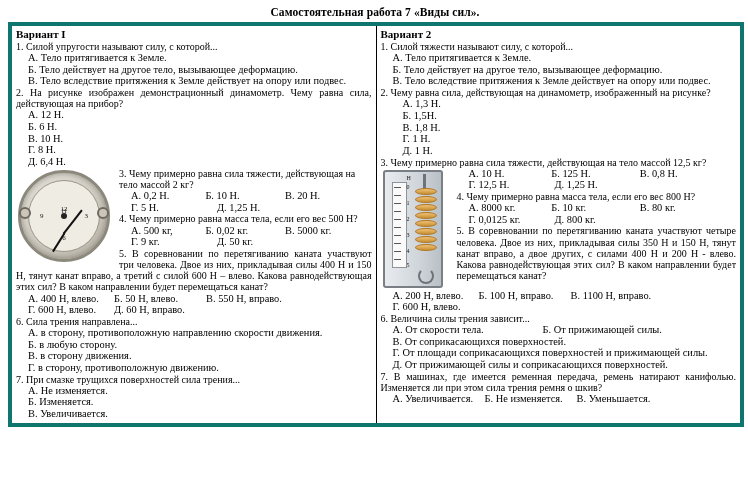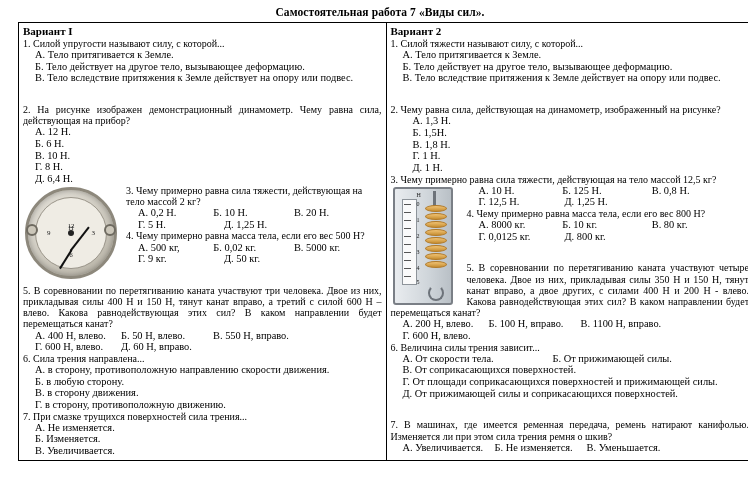--- a/index.html
+++ b/index.html
@@ -12,34 +12,34 @@
     height: 484px;
     font-family: "Liberation Serif", serif;
     color: #000000;
     overflow: hidden;
   }
   .page {
     width: 748px;
     height: 400px;
     position: relative;
     box-sizing: border-box;
-    padding: 4px 6px 0 18px;
+    padding: 4px 6px 0 8px;
     border-radius: 15px;
   }
   .doc-title {
     text-align: center;
     font-weight: bold;
     font-size: 11.5px;
     font-family: "Liberation Serif", serif;
     margin: 2px 0 4px 0;
     letter-spacing: 0.1px;
   }
   .table {
     width: 736px;
-    border: 1px solid #0f766e;
+    border: 4px solid #0f766e;
     border-collapse: collapse;
     table-layout: fixed;
   }
   .table td {
     border: 1px solid #000;
     vertical-align: top;
     padding: 2px 4px 3px 4px;
     width: 50%;
   }
   .variant-head {
@@ -48,21 +48,20 @@
     margin-bottom: 1px;
   }
   .q {
     font-size: 10px;
     line-height: 1.12;
     margin: 0 0 0 0;
     text-align: left;
   }
   .q.just {
     text-align: justify;
-    margin-top: 20px;
   }
   .opt {
     font-size: 10.4px;
     line-height: 1.12;
     padding-left: 12px;
   }
   .opt.indent2 {
     padding-left: 22px;
   }
   .optrow {

